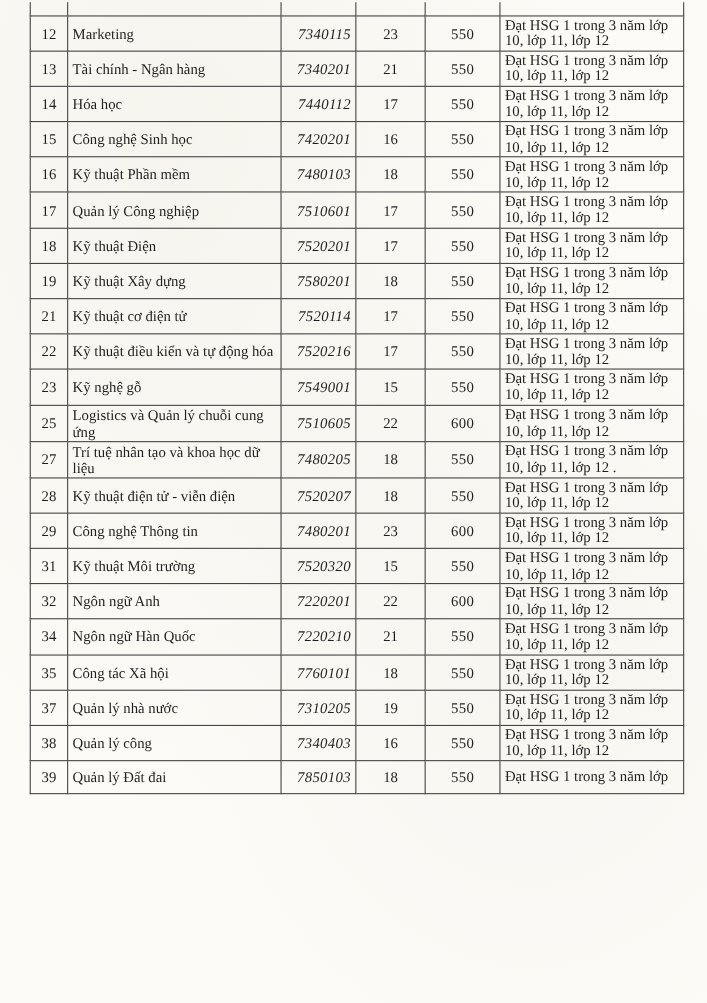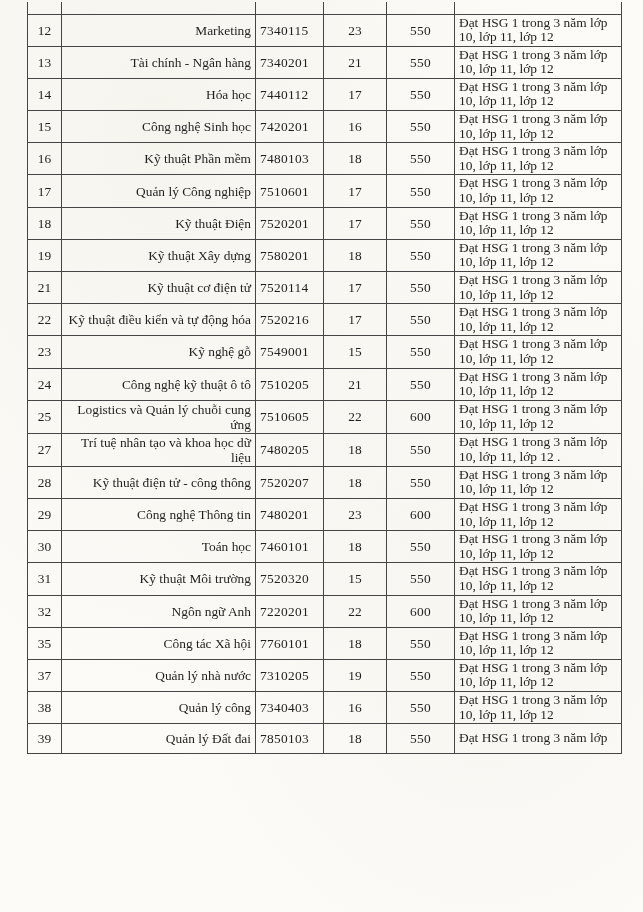--- a/index.html
+++ b/index.html
@@ -42,22 +42,22 @@
     line-height: 15px;
     overflow: hidden;
   }
   
   tr.phantom-row td {
     border-top: 0;
     height: 12px;
     padding: 0;
   }
   .c-no    { text-align: center; }
-  .c-name  { text-align: right; padding-left: 9px; }
-  .c-code  { text-align: left; letter-spacing: 0.3px; }
+  .c-name  { text-align: left; padding-left: 9px; }
+  .c-code  { text-align: right; letter-spacing: 0.3px; font-style: italic; }
   .c-quota { text-align: center; }
   .c-score { text-align: center; letter-spacing: 0.3px; }
   .c-cond  { text-align: left; padding-left: 6px; font-size: 13.2px; }
   .cond-line {
     display: block;
     white-space: nowrap;
     line-height: 14.6px;
     font-family: Liberation Serif, serif;
   }
 </style>
@@ -198,31 +198,20 @@
       <td class="c-name">Kỹ nghệ gỗ</td>
       <td class="c-code">7549001</td>
       <td class="c-quota">15</td>
       <td class="c-score">550</td>
       <td class="c-cond">
             <div class="cond-line">Đạt HSG 1 trong 3 năm lớp</div>
             <div class="cond-line">10, lớp 11, lớp 12</div>
           </td>
     </tr>
         <tr>
-      <td class="c-no">24</td>
-      <td class="c-name">Công nghệ kỹ thuật ô tô</td>
-      <td class="c-code">7510205</td>
-      <td class="c-quota">21</td>
-      <td class="c-score">550</td>
-      <td class="c-cond">
-            <div class="cond-line">Đạt HSG 1 trong 3 năm lớp</div>
-            <div class="cond-line">10, lớp 11, lớp 12</div>
-          </td>
-    </tr>
-        <tr>
       <td class="c-no">25</td>
       <td class="c-name">Logistics và Quản lý chuỗi cung ứng</td>
       <td class="c-code">7510605</td>
       <td class="c-quota">22</td>
       <td class="c-score">600</td>
       <td class="c-cond">
             <div class="cond-line">Đạt HSG 1 trong 3 năm lớp</div>
             <div class="cond-line">10, lớp 11, lớp 12</div>
           </td>
     </tr>
@@ -232,68 +221,68 @@
       <td class="c-code">7480205</td>
       <td class="c-quota">18</td>
       <td class="c-score">550</td>
       <td class="c-cond">
             <div class="cond-line">Đạt HSG 1 trong 3 năm lớp</div>
             <div class="cond-line">10, lớp 11, lớp 12 .</div>
           </td>
     </tr>
         <tr>
       <td class="c-no">28</td>
-      <td class="c-name">Kỹ thuật điện tử - công thông</td>
+      <td class="c-name">Kỹ thuật điện tử - viễn điện</td>
       <td class="c-code">7520207</td>
       <td class="c-quota">18</td>
       <td class="c-score">550</td>
       <td class="c-cond">
             <div class="cond-line">Đạt HSG 1 trong 3 năm lớp</div>
             <div class="cond-line">10, lớp 11, lớp 12</div>
           </td>
     </tr>
         <tr>
       <td class="c-no">29</td>
       <td class="c-name">Công nghệ Thông tin</td>
       <td class="c-code">7480201</td>
       <td class="c-quota">23</td>
       <td class="c-score">600</td>
       <td class="c-cond">
             <div class="cond-line">Đạt HSG 1 trong 3 năm lớp</div>
             <div class="cond-line">10, lớp 11, lớp 12</div>
           </td>
     </tr>
         <tr>
-      <td class="c-no">30</td>
-      <td class="c-name">Toán học</td>
-      <td class="c-code">7460101</td>
-      <td class="c-quota">18</td>
-      <td class="c-score">550</td>
-      <td class="c-cond">
-            <div class="cond-line">Đạt HSG 1 trong 3 năm lớp</div>
-            <div class="cond-line">10, lớp 11, lớp 12</div>
-          </td>
-    </tr>
-        <tr>
       <td class="c-no">31</td>
       <td class="c-name">Kỹ thuật Môi trường</td>
       <td class="c-code">7520320</td>
       <td class="c-quota">15</td>
       <td class="c-score">550</td>
       <td class="c-cond">
             <div class="cond-line">Đạt HSG 1 trong 3 năm lớp</div>
             <div class="cond-line">10, lớp 11, lớp 12</div>
           </td>
     </tr>
         <tr>
       <td class="c-no">32</td>
       <td class="c-name">Ngôn ngữ Anh</td>
       <td class="c-code">7220201</td>
       <td class="c-quota">22</td>
       <td class="c-score">600</td>
+      <td class="c-cond">
+            <div class="cond-line">Đạt HSG 1 trong 3 năm lớp</div>
+            <div class="cond-line">10, lớp 11, lớp 12</div>
+          </td>
+    </tr>
+        <tr>
+      <td class="c-no">34</td>
+      <td class="c-name">Ngôn ngữ Hàn Quốc</td>
+      <td class="c-code">7220210</td>
+      <td class="c-quota">21</td>
+      <td class="c-score">550</td>
       <td class="c-cond">
             <div class="cond-line">Đạt HSG 1 trong 3 năm lớp</div>
             <div class="cond-line">10, lớp 11, lớp 12</div>
           </td>
     </tr>
         <tr>
       <td class="c-no">35</td>
       <td class="c-name">Công tác Xã hội</td>
       <td class="c-code">7760101</td>
       <td class="c-quota">18</td>

